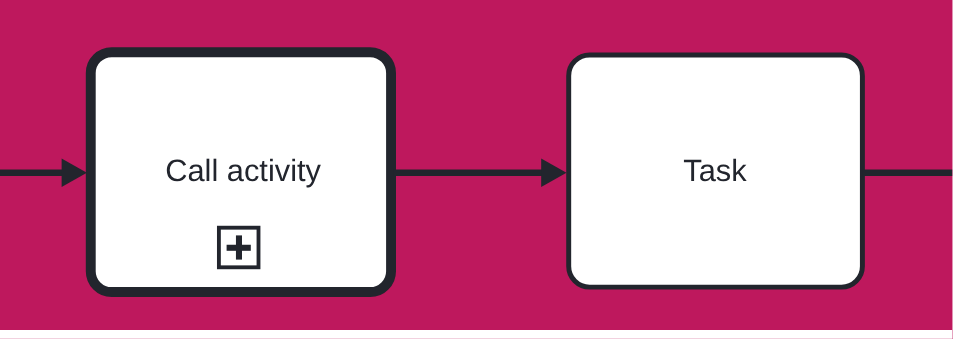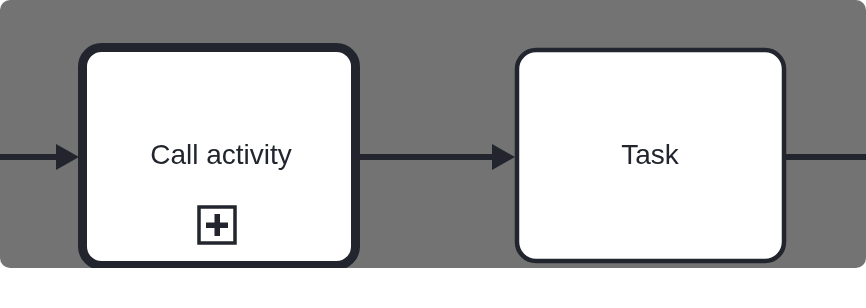--- a/index.html
+++ b/index.html
@@ -6,24 +6,23 @@
     margin: 0;
     padding: 0;
     background: #ffffff;
   }
   body {
     font-family: "Liberation Sans", sans-serif;
   }
   #canvas {
     position: relative;
     width: 866px;
-    height: 268px;
-    background: #737373;
+    height: 300px;
+    background: #be185d;
     overflow: hidden;
-    border-radius: 10px;
   }
   #bpmn-svg {
     position: absolute;
     left: 0;
     top: 0;
     width: 866px;
     height: 308px;
     display: block;
   }
   .shape-label {

